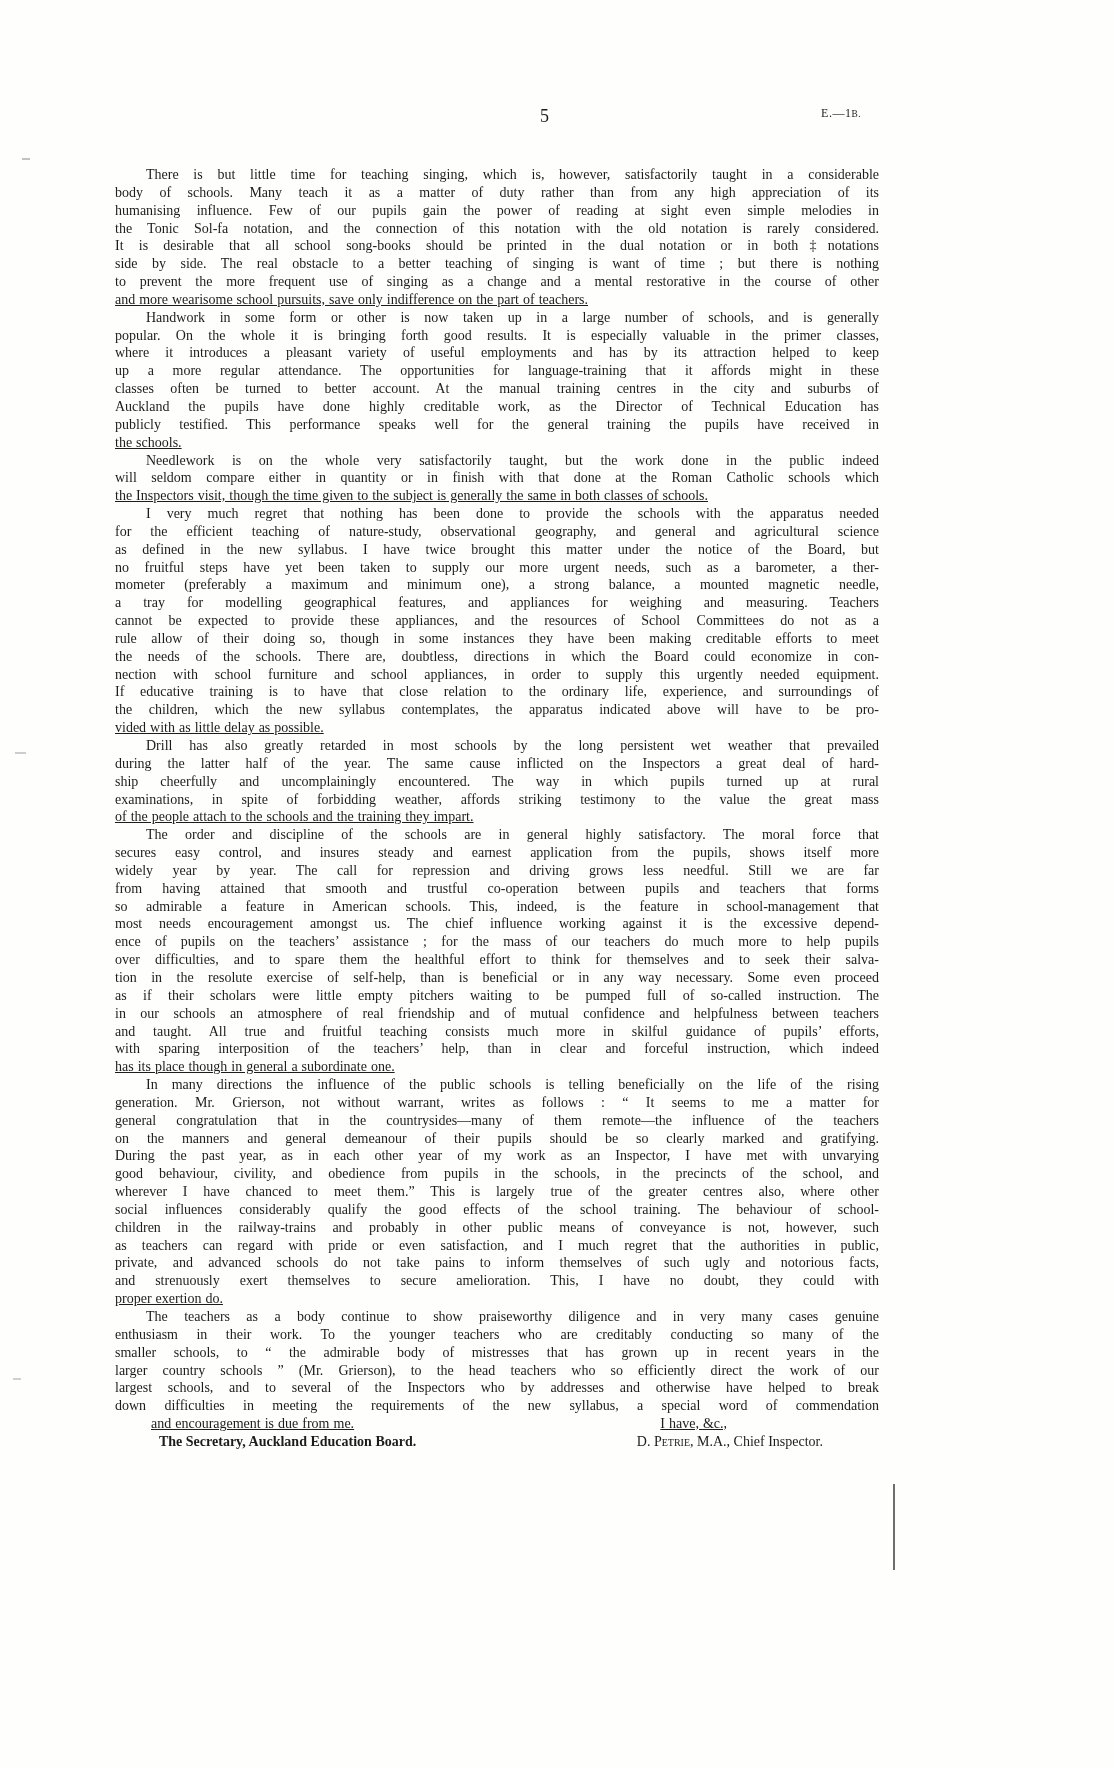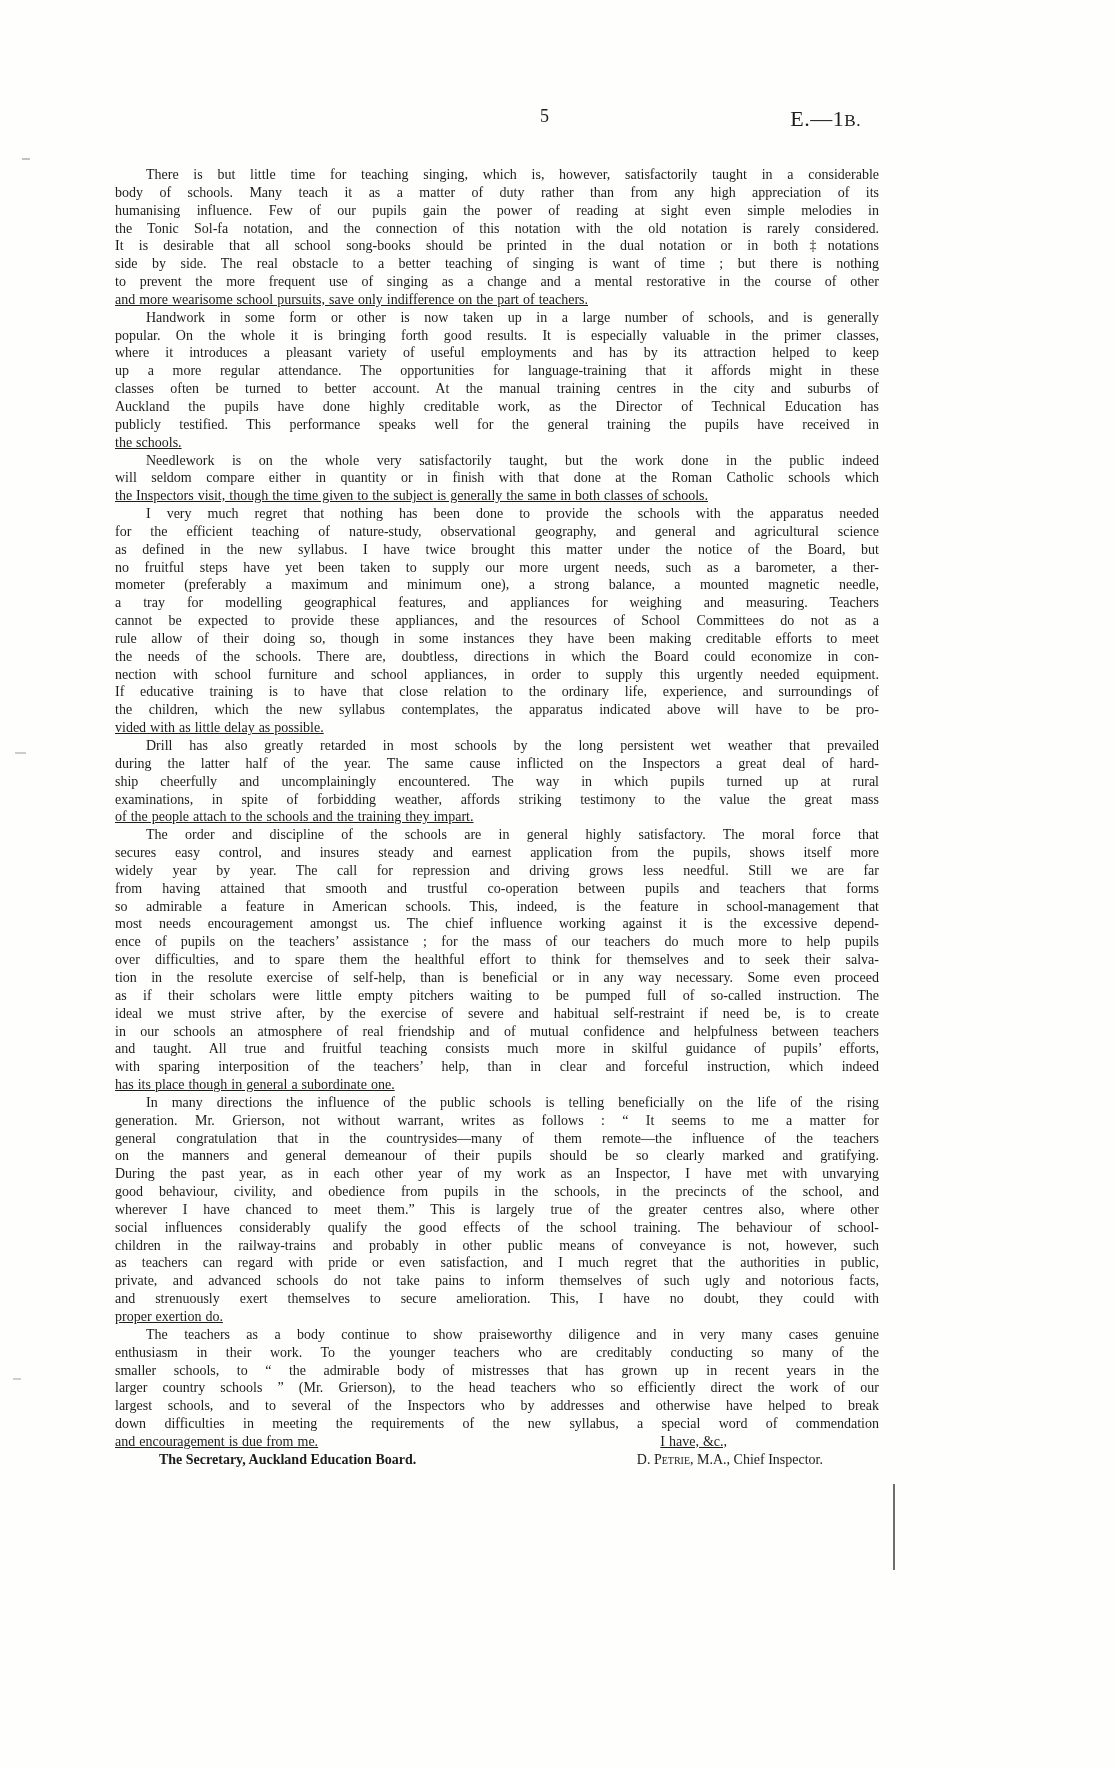--- a/index.html
+++ b/index.html
@@ -26,21 +26,21 @@
   .pagenum {
     position: absolute;
     left: 425px;
     top: 2px;
     font-size: 18px;
   }
   .docref {
     position: absolute;
     right: 18px;
     top: 2px;
-    font-size: 22px;
+    font-size: 12px;
     letter-spacing: 0.5px;
     font-family: Liberation Serif, serif;
   }
   .sc {
     font-size: 0.78em;
   }
   .bodytext {
     position: absolute;
     left: 115px;
     top: 166px;
@@ -59,20 +59,21 @@
   .line.indent { text-indent: 31px; }
   .line.last {
     text-align-last: left;
     text-decoration: underline;
     -moz-text-align-last: left;
   }
   .line.flexline {
     display: flex;
     justify-content: space-between;
     text-align: center;
+    margin-left: 36px;
   }
   .valediction { margin-right: 152px; }
   .sig-row {
     display: flex;
     justify-content: space-between;
     height: 17.85px;
   }
   .sig-left { margin-left: 44px; font-weight: bold; }
   .sig-right { margin-right: 56px; }
   .artifact { position: absolute; background: #c2c2c2; }
@@ -133,21 +134,20 @@
         <div class="line indent">The order and discipline of the schools are in general highly satisfactory.  The moral force that</div>
         <div class="line">secures easy control, and insures steady and earnest application from the pupils, shows itself more</div>
         <div class="line">widely year by year.  The call for repression and driving grows less needful.  Still we are far</div>
         <div class="line">from having attained that smooth and trustful co-operation between pupils and teachers that forms</div>
         <div class="line">so admirable a feature in American schools.  This, indeed, is the feature in school-management that</div>
         <div class="line">most needs encouragement amongst us.  The chief influence working against it is the excessive depend-</div>
         <div class="line">ence of pupils on the teachers’ assistance ;  for the mass of our teachers do much more to help pupils</div>
         <div class="line">over difficulties, and to spare them the healthful effort to think for themselves and to seek their salva-</div>
         <div class="line">tion in the resolute exercise of self-help, than is beneficial or in any way necessary.  Some even proceed</div>
         <div class="line">as if their scholars were little empty pitchers waiting to be pumped full of so-called instruction.  The</div>
-        <div class="line">ideal we must strive after, by the exercise of severe and habitual self-restraint if need be, is to create</div>
         <div class="line">in our schools an atmosphere of real friendship and of mutual confidence and helpfulness between teachers</div>
         <div class="line">and taught.  All true and fruitful teaching consists much more in skilful guidance of pupils’ efforts,</div>
         <div class="line">with sparing interposition of the teachers’ help, than in clear and forceful instruction, which indeed</div>
         <div class="line last">has its place though in general a subordinate one.</div>
         <div class="line indent">In many directions the influence of the public schools is telling beneficially on the life of the rising</div>
         <div class="line">generation.  Mr. Grierson, not without warrant, writes as follows :  “ It seems to me a matter for</div>
         <div class="line">general congratulation that in the countrysides—many of them remote—the influence of the teachers</div>
         <div class="line">on the manners and general demeanour of their pupils should be so clearly marked and gratifying.</div>
         <div class="line">During the past year, as in each other year of my work as an Inspector, I have met with unvarying</div>
         <div class="line">good behaviour, civility, and obedience from pupils in the schools, in the precincts of the school, and</div>

